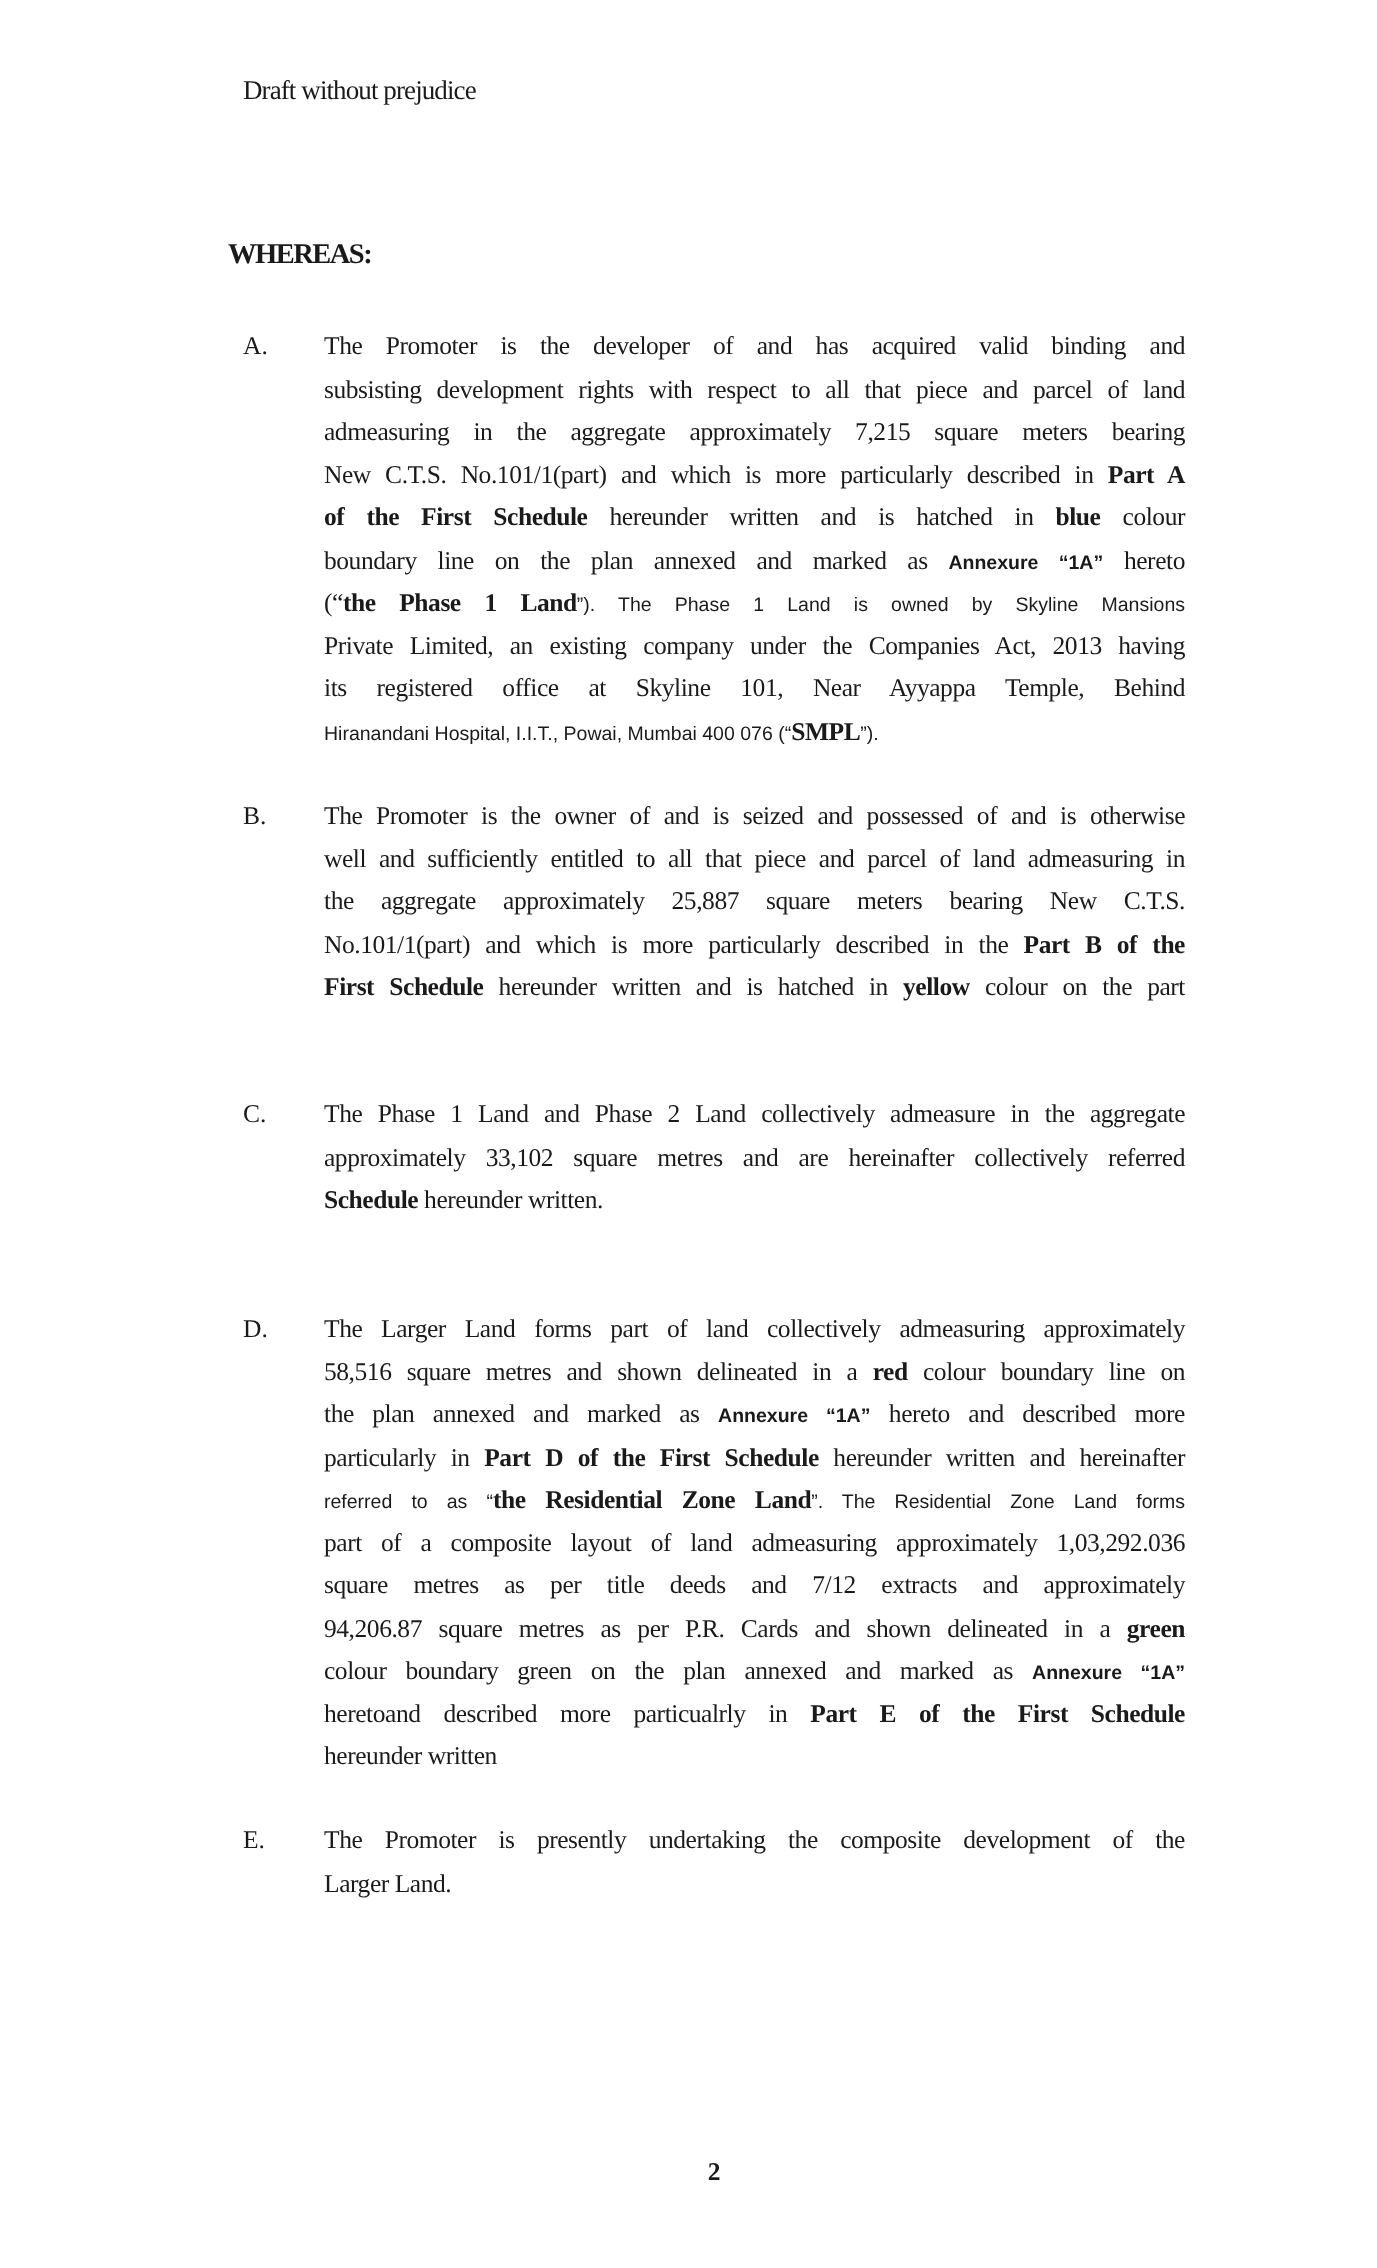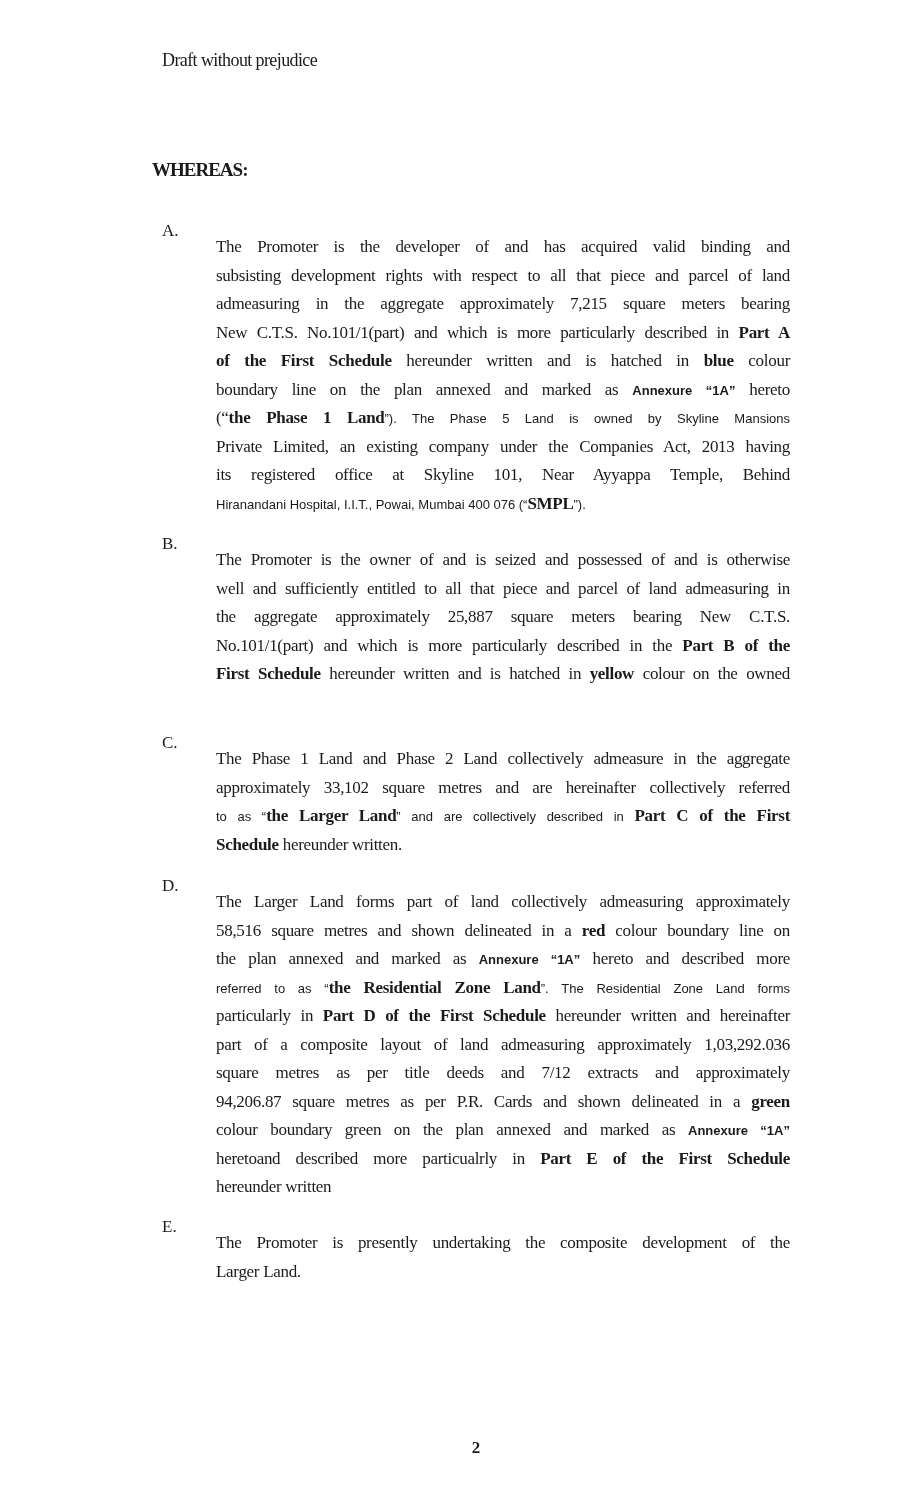--- a/index.html
+++ b/index.html
@@ -1,21 +1,21 @@
 <!DOCTYPE html>
 <html><head>
 <meta charset="utf-8">
 <style>
   html, body { margin: 0; padding: 0; background: #ffffff; }
   body { width: 918px; height: 1512px; position: relative; overflow: hidden; color: #1a1a1a; }
   .header { position: absolute; left: 162px; top: 50px; font-family: "Liberation Serif", serif; font-size: 18px; letter-spacing: -0.6px; text-align: right; }
   .whereas { position: absolute; left: 152px; top: 159px; font-family: "Liberation Serif", serif; font-size: 19px; font-weight: bold; letter-spacing: -1px; text-align: center; }
   .clause { position: absolute; left: 162px; width: 628px; }
   .clause-label { position: absolute; left: 0; top: 0; font-family: "Liberation Serif", serif; font-size: 17px; }
-  .clause-body { position: absolute; left: 54px; top: 0; width: 574px; margin-top: 16px; }
+  .clause-body { position: absolute; left: 54px; top: 0; width: 574px; }
   .line { height: 28.5px; line-height: 28.5px; font-family: "Liberation Serif", serif; font-size: 17px; white-space: nowrap; text-align: justify; text-align-last: justify; letter-spacing: -0.3px; }
   .line.last { text-align-last: left; }
   .line b { font-weight: bold; }
   .sans-run { font-family: "Liberation Sans", sans-serif; font-size: 13px; letter-spacing: 0; }
   .page-num { position: absolute; left: 0; width: 952px; top: 1438px; text-align: center; font-family: "Liberation Serif", serif; font-size: 17px; font-weight: bold; }
 </style>
 </head>
 <body>
 
 <div>
@@ -24,56 +24,55 @@
 
   <div class="clause" style="top:217px;">
     <div class="clause-label" style="line-height:28.5px;">A.</div>
     <div class="clause-body">
         <div class="line"><span>The Promoter is the developer of and has acquired valid binding and</span></div>
         <div class="line"><span>subsisting development rights with respect to all that piece and parcel of land</span></div>
         <div class="line"><span>admeasuring in the aggregate approximately 7,215 square meters bearing</span></div>
         <div class="line"><span>New C.T.S. No.101/1(part) and which is more particularly described in </span><b>Part A</b></div>
         <div class="line"><b>of the First Schedule</b><span> hereunder written and is hatched in </span><b>blue</b><span> colour</span></div>
         <div class="line"><span>boundary line on the plan annexed and marked as </span><b class="sans-run">Annexure “1A”</b><span> hereto</span></div>
-        <div class="line"><span>(“</span><b>the Phase 1 Land</b><span class="sans-run">”). The Phase 5 Land is owned by Skyline Mansions</span></div>
+        <div class="line"><span>(“</span><b>the Phase 1 Land</b><span class="sans-run">”). The Phase 1 Land is owned by Skyline Mansions</span></div>
         <div class="line"><span>Private Limited, an existing company under the Companies Act, 2013 having</span></div>
         <div class="line"><span>its registered office at Skyline 101, Near Ayyappa Temple, Behind</span></div>
         <div class="line last"><span class="sans-run">Hiranandani Hospital, I.I.T., Powai, Mumbai 400 076 (“</span><b>SMPL</b><span class="sans-run">”).</span></div>
       </div>
   </div>
 
   <div class="clause" style="top:530px;">
     <div class="clause-label" style="line-height:28.5px;">B.</div>
     <div class="clause-body">
         <div class="line"><span>The Promoter is the owner of and is seized and possessed of and is otherwise</span></div>
         <div class="line"><span>well and sufficiently entitled to all that piece and parcel of land admeasuring in</span></div>
         <div class="line"><span>the aggregate approximately 25,887 square meters bearing New C.T.S.</span></div>
         <div class="line"><span>No.101/1(part) and which is more particularly described in the </span><b>Part B of the</b></div>
-        <div class="line"><b>First Schedule</b><span> hereunder written and is hatched in </span><b>yellow</b><span> colour on the owned</span></div>
+        <div class="line"><b>First Schedule</b><span> hereunder written and is hatched in </span><b>yellow</b><span> colour on the part</span></div>
       </div>
   </div>
 
   <div class="clause" style="top:729px;">
     <div class="clause-label" style="line-height:28.5px;">C.</div>
     <div class="clause-body">
         <div class="line"><span>The Phase 1 Land and Phase 2 Land collectively admeasure in the aggregate</span></div>
         <div class="line"><span>approximately 33,102 square metres and are hereinafter collectively referred</span></div>
-        <div class="line"><span class="sans-run">to as “</span><b>the Larger Land</b><span class="sans-run">” and are collectively described in </span><b>Part C of the First</b></div>
         <div class="line last"><b>Schedule</b><span> hereunder written.</span></div>
       </div>
   </div>
 
   <div class="clause" style="top:872px;">
     <div class="clause-label" style="line-height:28.5px;">D.</div>
     <div class="clause-body">
         <div class="line"><span>The Larger Land forms part of land collectively admeasuring approximately</span></div>
         <div class="line"><span>58,516 square metres and shown delineated in a </span><b>red</b><span> colour boundary line on</span></div>
         <div class="line"><span>the plan annexed and marked as </span><b class="sans-run">Annexure “1A”</b><span> hereto and described more</span></div>
+        <div class="line"><span>particularly in </span><b>Part D of the First Schedule</b><span> hereunder written and hereinafter</span></div>
         <div class="line"><span class="sans-run">referred to as “</span><b>the Residential Zone Land</b><span class="sans-run">”. The Residential Zone Land forms</span></div>
-        <div class="line"><span>particularly in </span><b>Part D of the First Schedule</b><span> hereunder written and hereinafter</span></div>
         <div class="line"><span>part of a composite layout of land admeasuring approximately 1,03,292.036</span></div>
         <div class="line"><span>square metres as per title deeds and 7/12 extracts and approximately</span></div>
         <div class="line"><span>94,206.87 square metres as per P.R. Cards and shown delineated in a </span><b>green</b></div>
         <div class="line"><span>colour boundary green on the plan annexed and marked as </span><b class="sans-run">Annexure “1A”</b></div>
         <div class="line"><span>heretoand described more particualrly in </span><b>Part E of the First Schedule</b></div>
         <div class="line last"><span>hereunder written</span></div>
       </div>
   </div>
 
   <div class="clause" style="top:1213px;">

